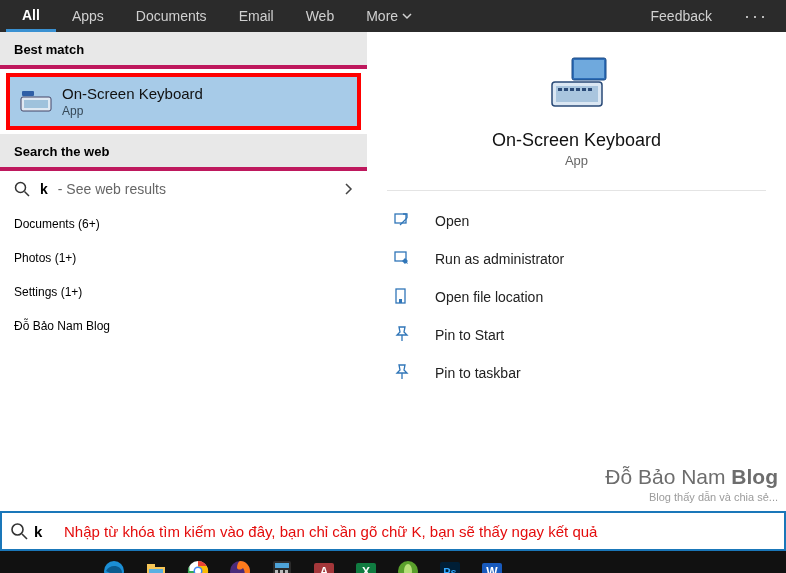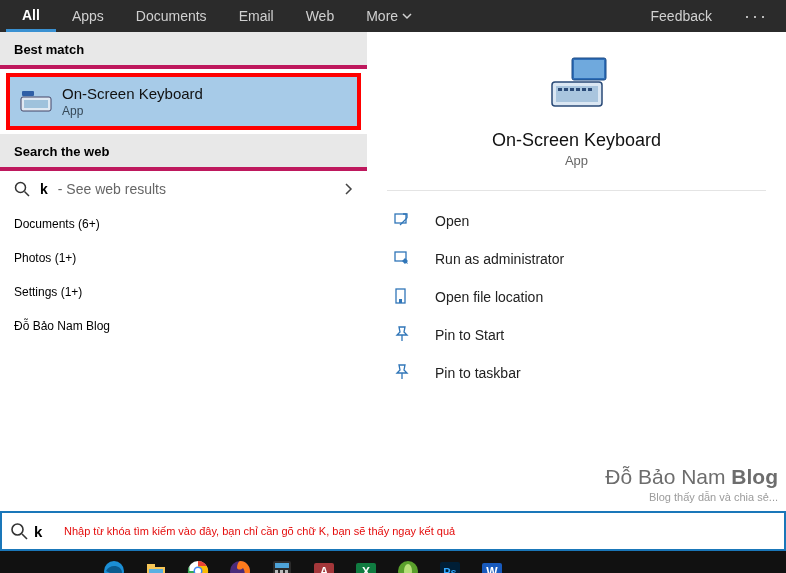--- a/index.html
+++ b/index.html
@@ -76,21 +76,21 @@
 .watermark .l2 { color: #9b9b9b; font-size: 11px; margin-top: 2px; }
 
 .search-bar {
   height: 40px; border: 2px solid #1a77b9; background: #fff; display: flex;
   align-items: center; padding: 0 8px; gap: 6px;
 }
 .search-bar .mag { color: #333; }
 .search-bar input {
   border: none; outline: none; font-size: 15px; width: 24px; font-weight: 600;
 }
-.search-bar .annot { color: #e40c0c; font-size: 11px; }
+.search-bar .annot { color: #e40c0c; font-size: 15px; }
 
 .taskbar {
   height: 40px; background: #111; display: flex; align-items: center;
   padding: 0 8px; gap: 14px;
 }
 .tb-icon { width: 24px; height: 24px; display:flex; align-items:center; justify-content:center; cursor:pointer; }
 .tb-app { width: 28px; height: 28px; border-radius: 3px; display:flex; align-items:center; justify-content:center; cursor:pointer; }
 .tb-sep { width: 2px; }
 
 svg { display: block; }

